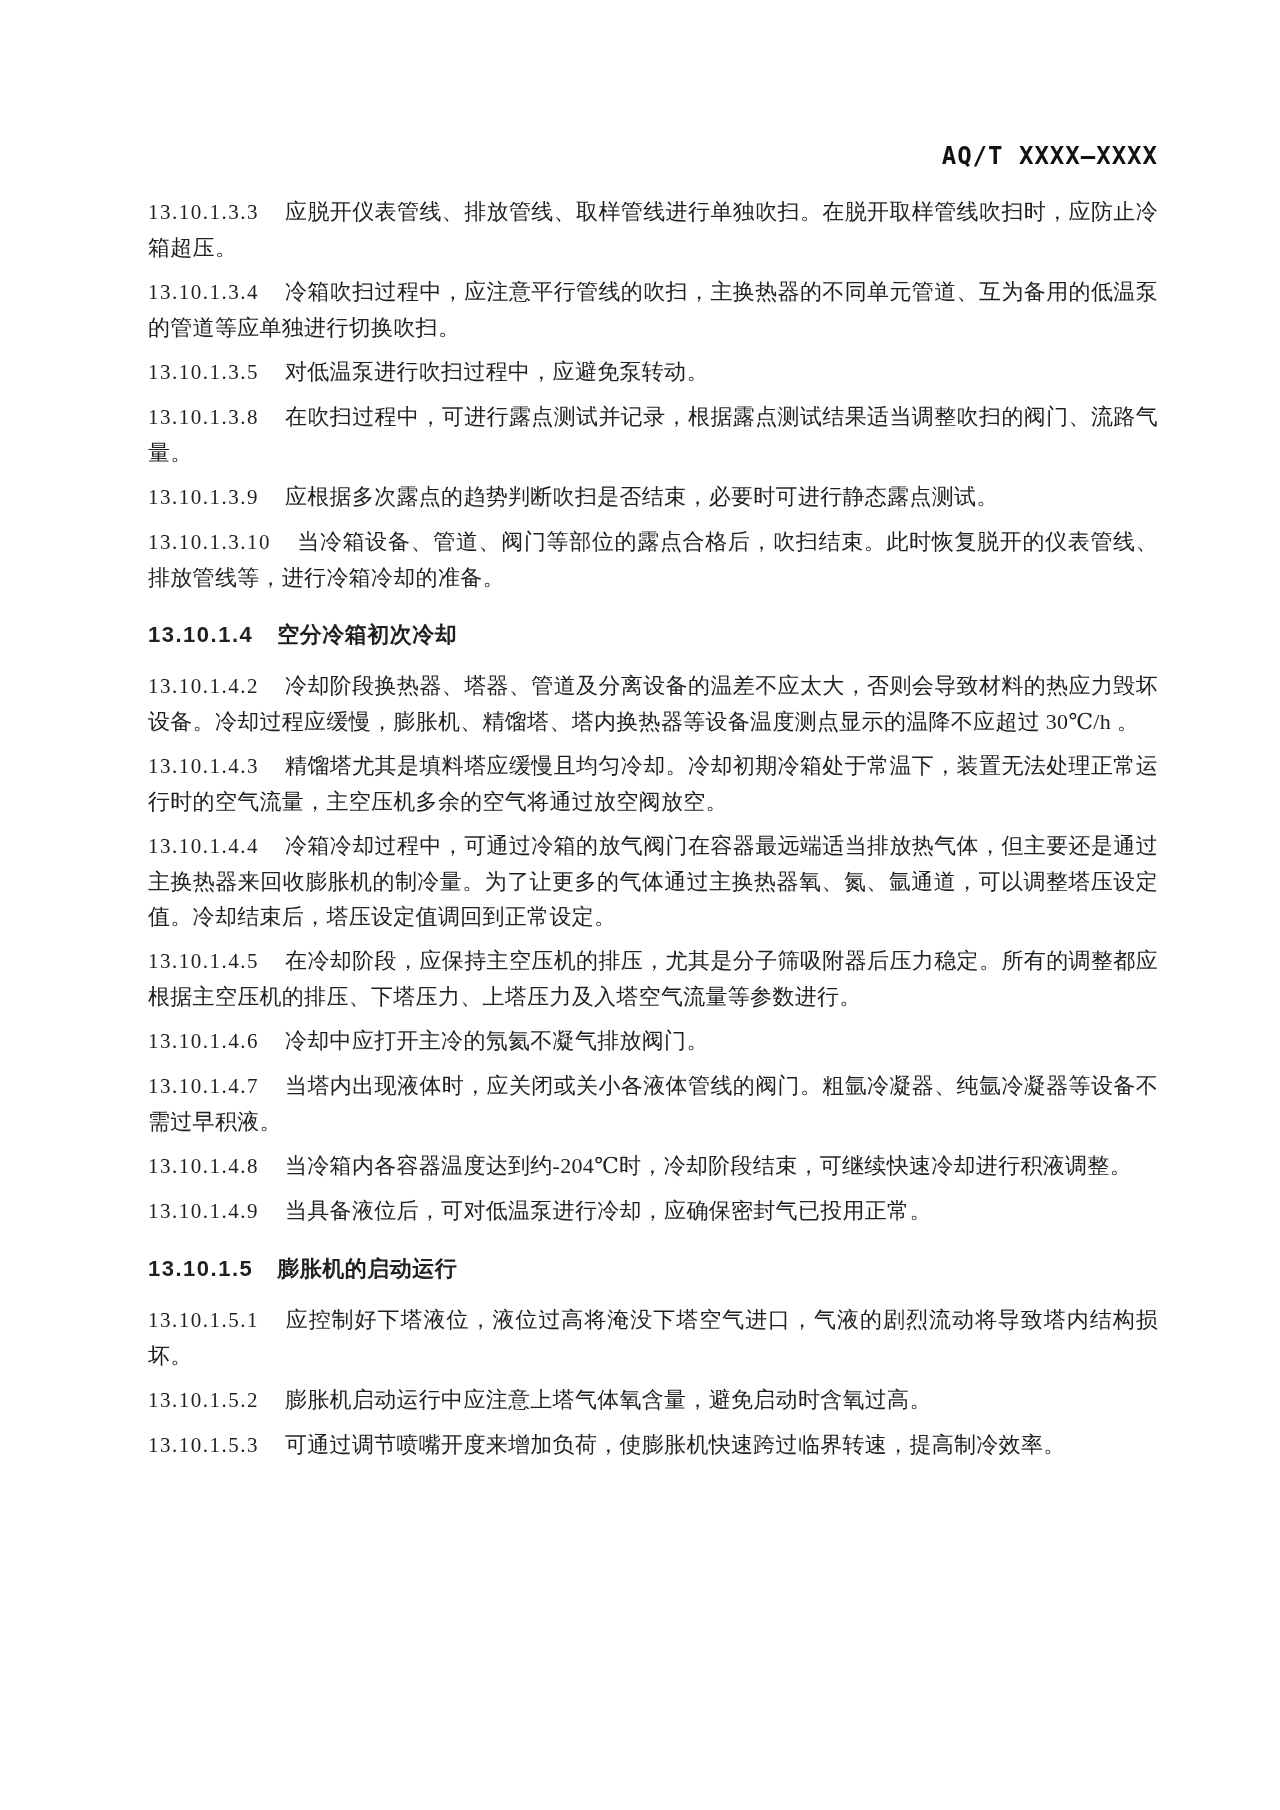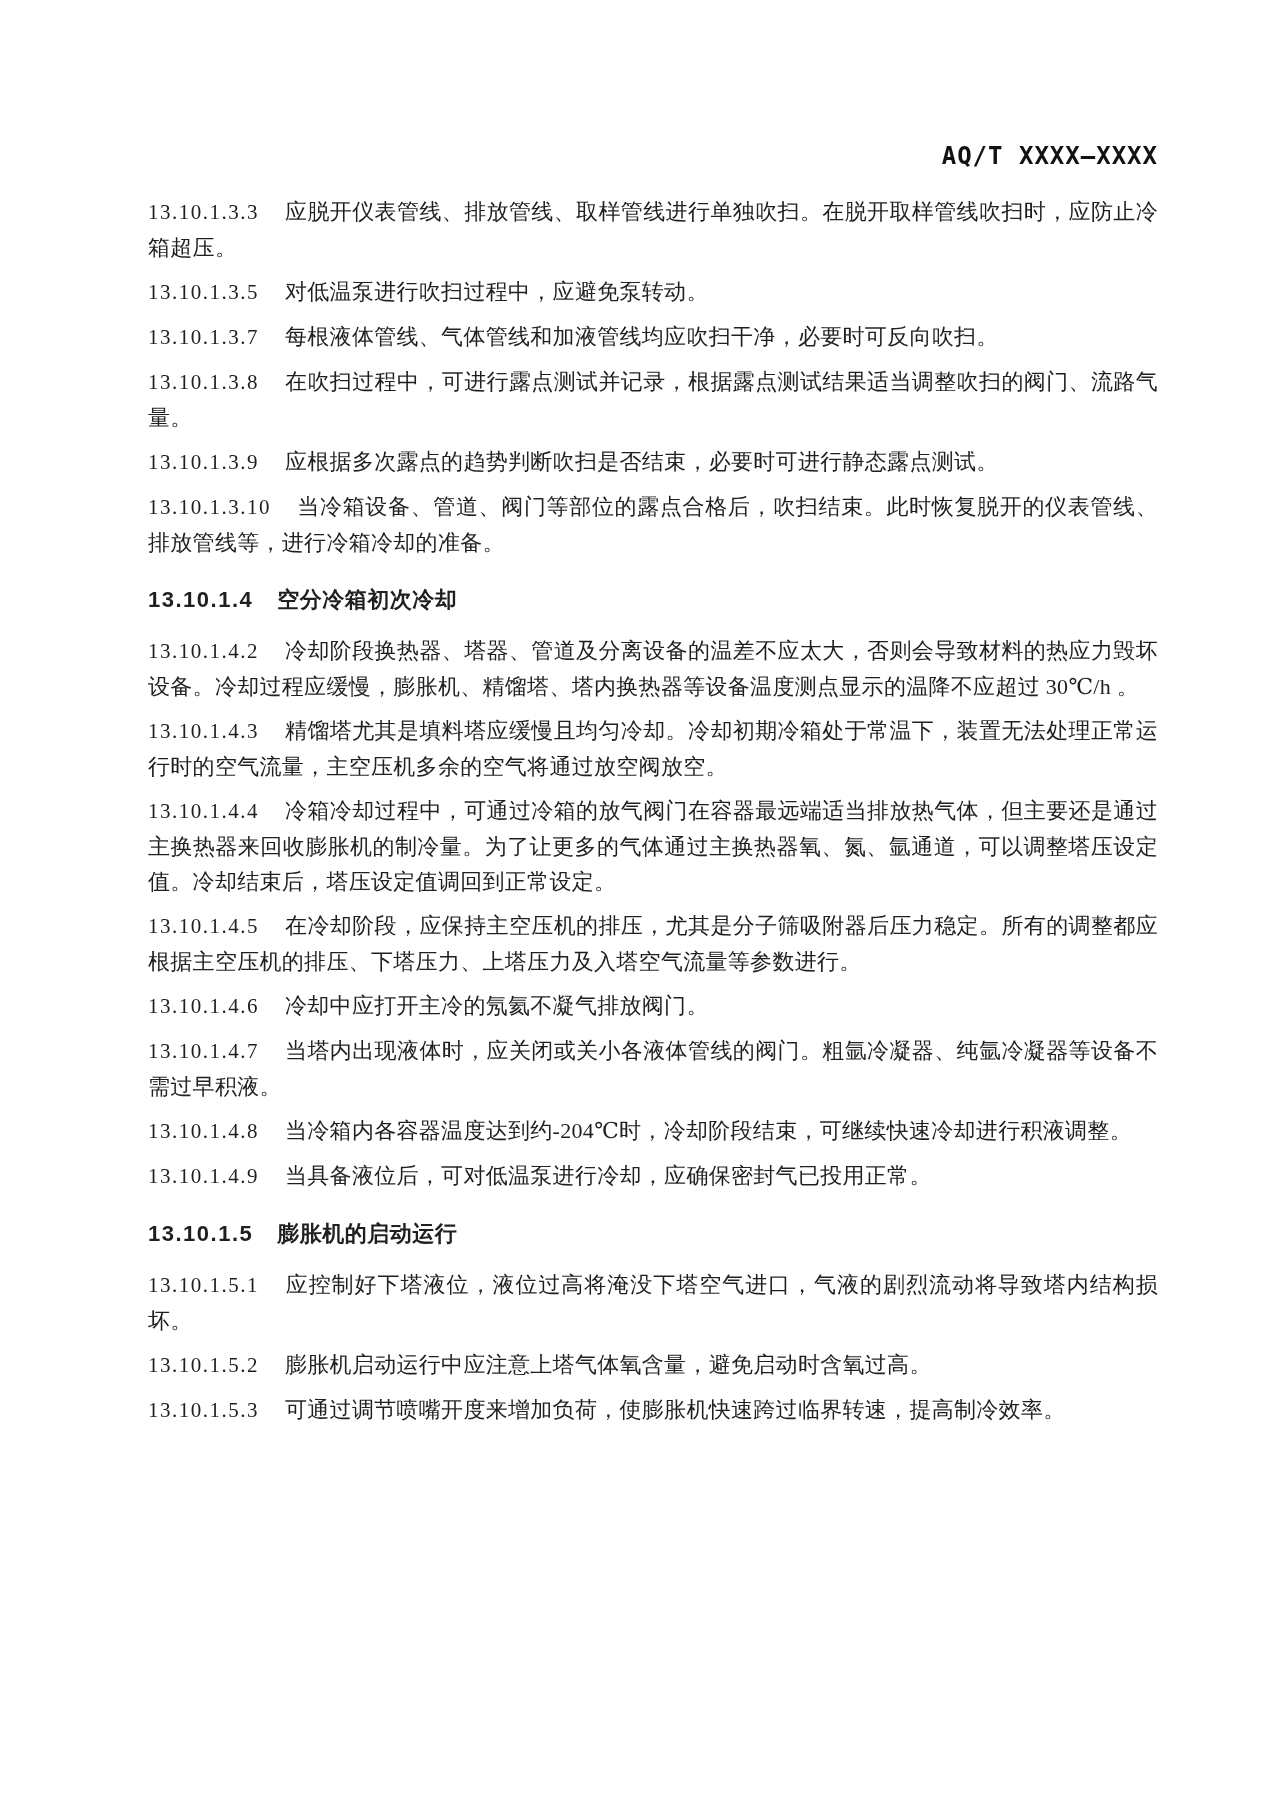--- a/index.html
+++ b/index.html
@@ -60,22 +60,22 @@
 </style>
 </head>
 <body>
 
 <div class="page">
 
   <div class="doc-header">AQ/T XXXX—XXXX</div>
 
   <div class="content">
     <p class="clause"><span class="num">13.10.1.3.3</span><span class="txt">应脱开仪表管线、排放管线、取样管线进行单独吹扫。在脱开取样管线吹扫时，应防止冷箱超压。</span></p>
+    <p class="clause"><span class="num">13.10.1.3.4</span><span class="txt">冷箱吹扫过程中，应注意平行管线的吹扫，主换热器的不同单元管道、互为备用的低温泵的管道等应单独进行切换吹扫。</span></p>
     <p class="clause"><span class="num">13.10.1.3.5</span><span class="txt">对低温泵进行吹扫过程中，应避免泵转动。</span></p>
-    <p class="clause"><span class="num">13.10.1.3.7</span><span class="txt">每根液体管线、气体管线和加液管线均应吹扫干净，必要时可反向吹扫。</span></p>
     <p class="clause"><span class="num">13.10.1.3.8</span><span class="txt">在吹扫过程中，可进行露点测试并记录，根据露点测试结果适当调整吹扫的阀门、流路气量。</span></p>
     <p class="clause"><span class="num">13.10.1.3.9</span><span class="txt">应根据多次露点的趋势判断吹扫是否结束，必要时可进行静态露点测试。</span></p>
     <p class="clause"><span class="num">13.10.1.3.10</span><span class="txt">当冷箱设备、管道、阀门等部位的露点合格后，吹扫结束。此时恢复脱开的仪表管线、排放管线等，进行冷箱冷却的准备。</span></p>
 
     <p class="heading"><span class="num">13.10.1.4</span><span class="txt">空分冷箱初次冷却</span></p>
 
     <p class="clause"><span class="num">13.10.1.4.2</span><span class="txt">冷却阶段换热器、塔器、管道及分离设备的温差不应太大，否则会导致材料的热应力毁坏设备。冷却过程应缓慢，膨胀机、精馏塔、塔内换热器等设备温度测点显示的温降不应超过 30℃/h 。</span></p>
     <p class="clause"><span class="num">13.10.1.4.3</span><span class="txt">精馏塔尤其是填料塔应缓慢且均匀冷却。冷却初期冷箱处于常温下，装置无法处理正常运行时的空气流量，主空压机多余的空气将通过放空阀放空。</span></p>
     <p class="clause"><span class="num">13.10.1.4.4</span><span class="txt">冷箱冷却过程中，可通过冷箱的放气阀门在容器最远端适当排放热气体，但主要还是通过主换热器来回收膨胀机的制冷量。为了让更多的气体通过主换热器氧、氮、氩通道，可以调整塔压设定值。冷却结束后，塔压设定值调回到正常设定。</span></p>
     <p class="clause"><span class="num">13.10.1.4.5</span><span class="txt">在冷却阶段，应保持主空压机的排压，尤其是分子筛吸附器后压力稳定。所有的调整都应根据主空压机的排压、下塔压力、上塔压力及入塔空气流量等参数进行。</span></p>

